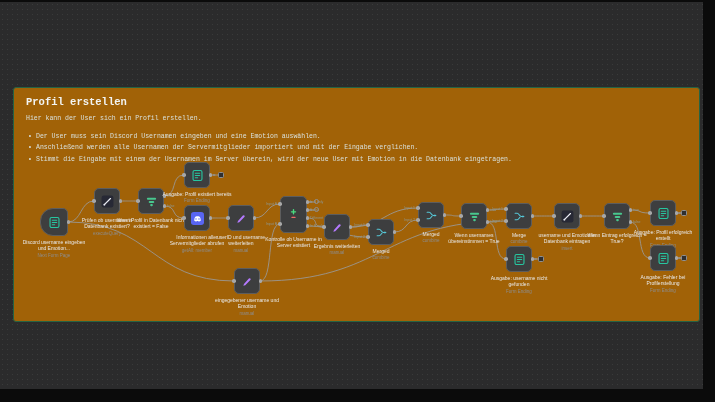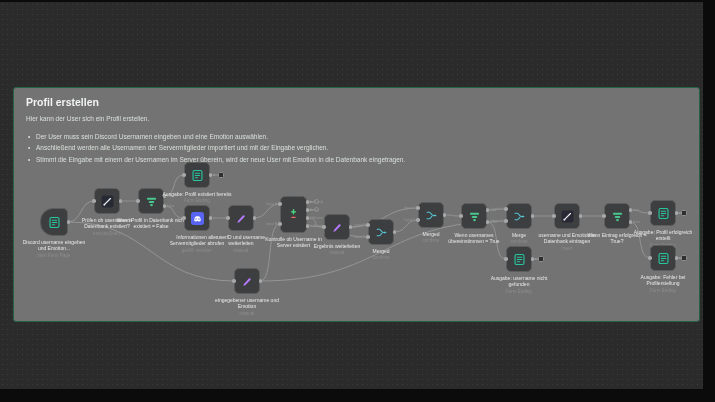--- a/index.html
+++ b/index.html
@@ -32,21 +32,21 @@
   .plabel.in{text-align:right}
   .term{position:absolute;box-sizing:border-box}
   .term.square{width:6.5px;height:6.5px;border:1px solid #909090;background:#2f2f2f;border-radius:1.5px}
   .term.circle{width:5.5px;height:5.5px;border:1px solid #909090;border-radius:50%;background:transparent}
 </style>
 </head>
 <body>
 
 <div id="canvas" style="background-color: rgb(43, 43, 44);"></div>
 
-<div id="sticky" style="background: #737373;">
+<div id="sticky" style="background: #a16207; font-family: Liberation Mono, monospace;">
   <div class="stitle">Profil erstellen</div>
   <div class="sintro">Hier kann der User sich ein Profil erstellen.</div>
   <div id="bullets">
       <div class="bullet">
         <span class="bm">•</span>
         <span>Der User muss sein Discord Usernamen eingeben und eine Emotion auswählen.</span>
       </div>
       <div class="bullet">
         <span class="bm">•</span>
         <span>Anschließend werden alle Usernamen der Servermitglieder importiert und mit der Eingabe verglichen.</span>

